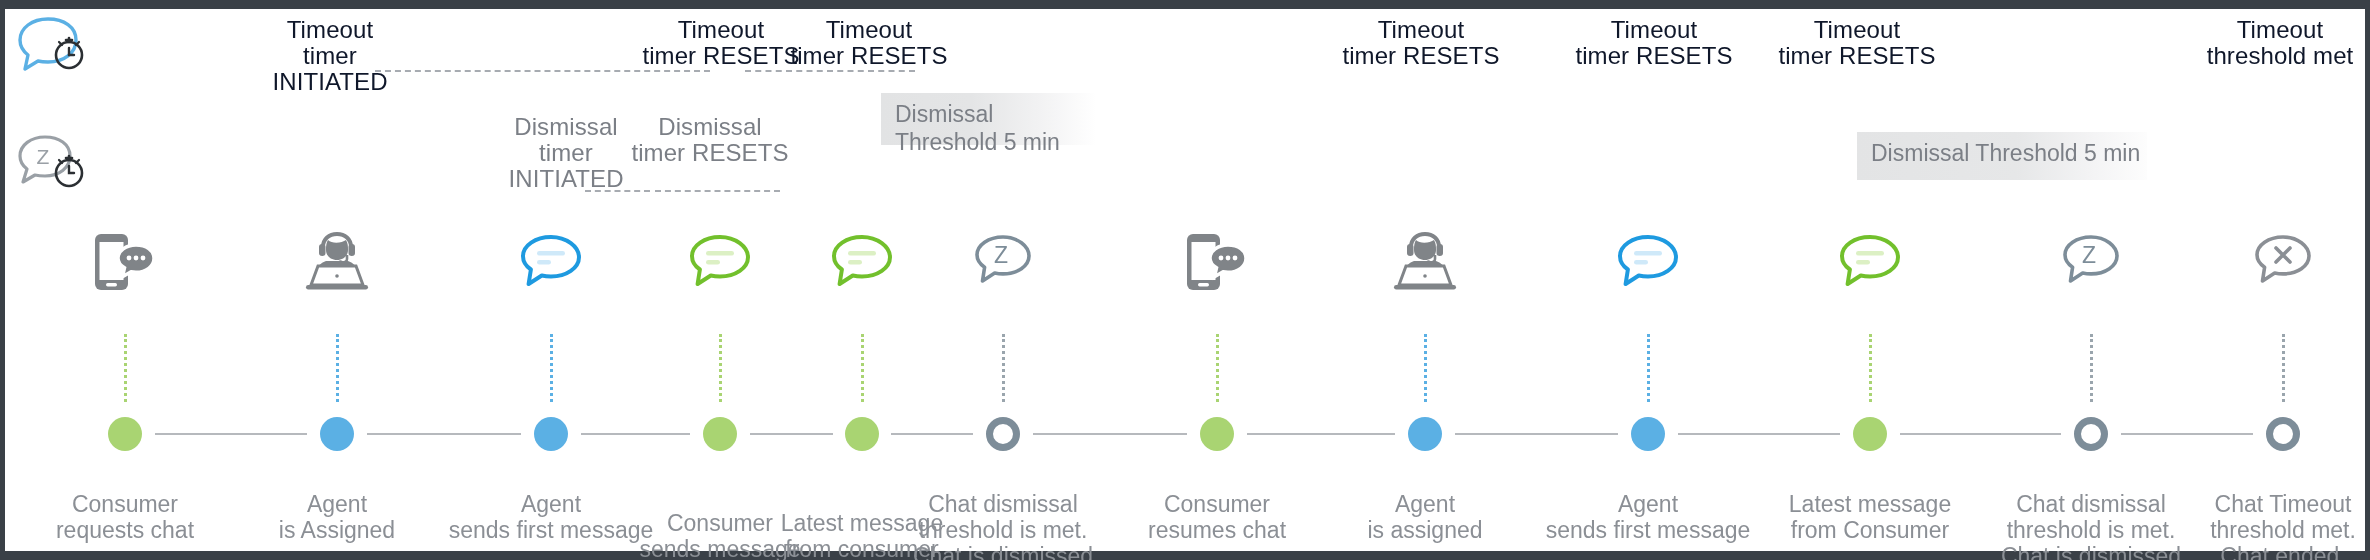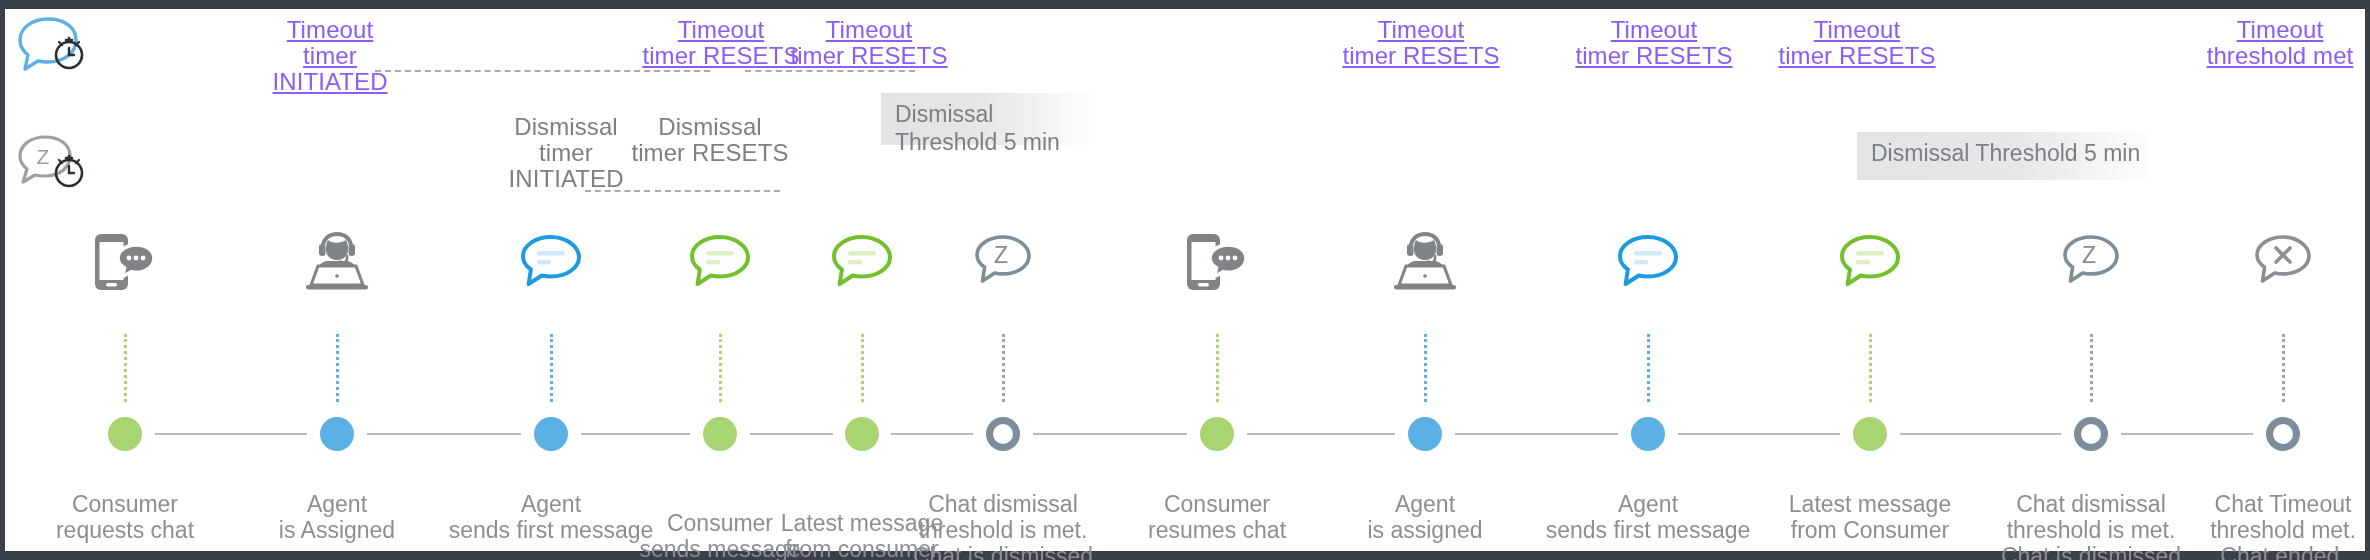--- a/index.html
+++ b/index.html
@@ -28,21 +28,21 @@
   
   .timer-label{
     position:absolute;
     text-align:center;
     color:#7b7f86;
     font-size:24px;
     line-height:26px;
     white-space:pre-line;
     letter-spacing:.1px;
   }
-  .timer-label.timeout{color:#8b5cf6;text-decoration:underline;}
+  .timer-label.timeout{color:#0f172a;}
   .timer-label.dismissal{color:#7b7f86;}
 
   
   .dash-rule{
     position:absolute;
     height:0;
     border-top:2px dashed #a7abb1;
   }
 
   

